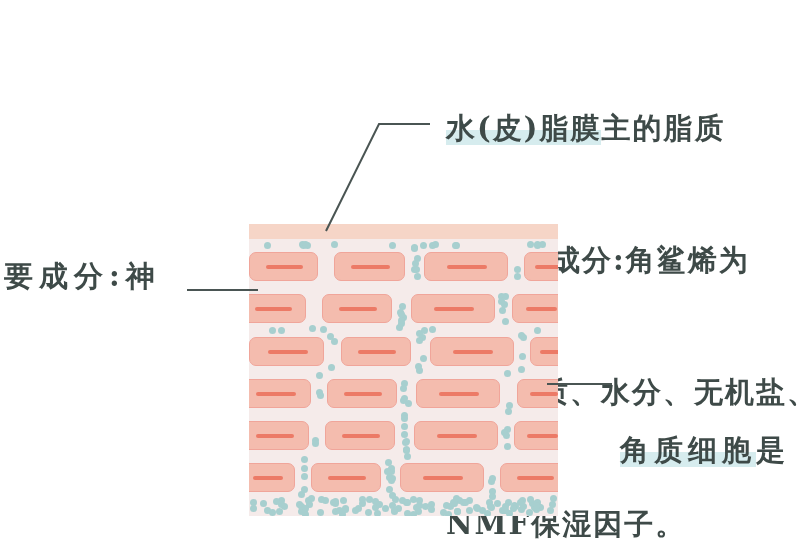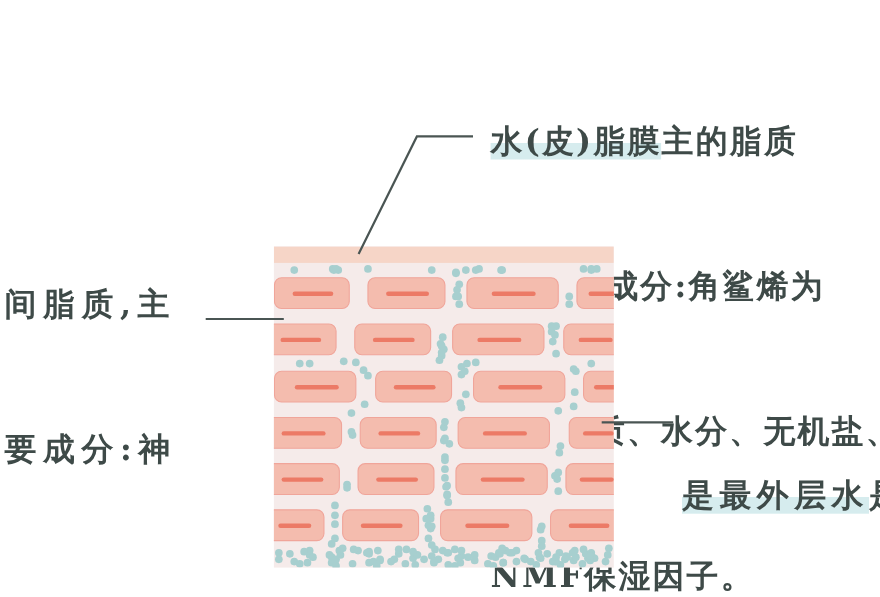--- a/index.html
+++ b/index.html
@@ -49,29 +49,28 @@
 <body>
 
 <div id="label-top" class="label">
   <span class="line"><span class="hl">水(皮)脂膜</span><span>主的脂质</span></span>
   <span class="line">泥,主要成分:角鲨烯为</span>
   <span class="line">主的脂质、水分、无机盐、</span>
   <span class="line">NMF保湿因子。</span>
 </div>
 
 <div id="label-left" class="label">
-  <span class="line">间脂质,主</span>
   <span class="line">要成分:神</span>
   
   
   
 </div>
 
 <div id="label-right" class="label">
-  <span class="line"><span class="hl">是最外层水</span><span>是</span></span>
+  <span class="line"><span class="hl">角质细胞</span><span>是</span></span>
   
 </div>
 
 <div id="diagram">
   <div id="skin-band"></div>
   <div id="dots">
       <div class="dot" style="left: 286.432px; top: 278.869px;"></div>
       <div class="dot" style="left: 51.9682px; top: 283.117px;"></div>
       <div class="dot" style="left: 166.85px; top: 106.205px;"></div>
       <div class="dot" style="left: 261.805px; top: 278.457px;"></div>

